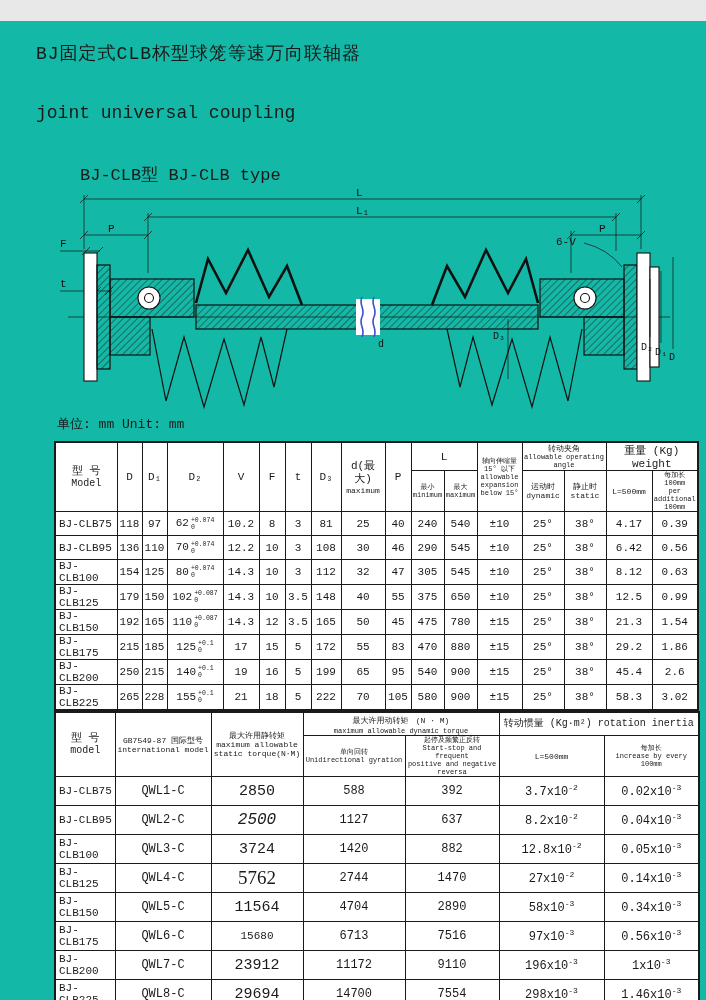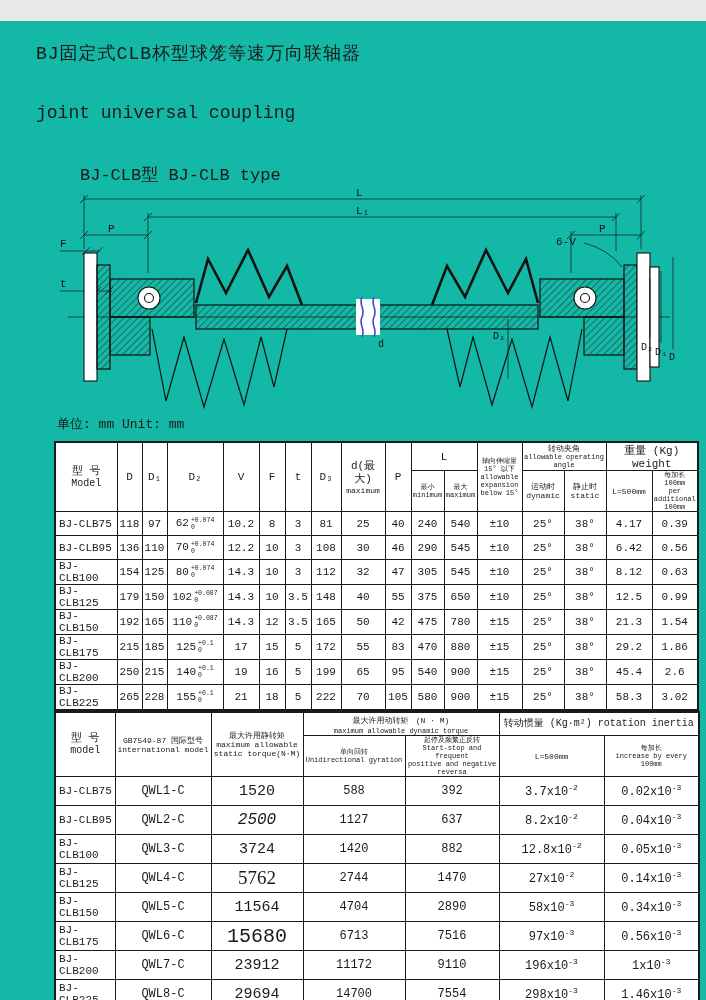--- a/index.html
+++ b/index.html
@@ -298,21 +298,21 @@
         <tr>
           <td>BJ-CLB150</td>
           <td>192</td>
           <td>165</td>
           <td><span>110<span class="tol"><div>+0.087</div><div>0</div></span></span></td>
           <td>14.3</td>
           <td>12</td>
           <td>3.5</td>
           <td>165</td>
           <td>50</td>
-          <td>42</td>
+          <td>45</td>
           <td>475</td>
           <td>780</td>
           <td>±15</td>
           <td>25°</td>
           <td>38°</td>
           <td>21.3</td>
           <td>1.54</td>
         </tr>
         <tr>
           <td>BJ-CLB175</td>
@@ -420,21 +420,21 @@
         <th>
           <div class="tiny">每加长</div>
           <div class="tiny">increase by every 100mm</div>
         </th>
       </tr>
     </thead>
     <tbody>
         <tr>
           <td>BJ-CLB75</td>
           <td>QWL1-C</td>
-          <td style="font-size: 15px;">1520</td>
+          <td style="font-size: 15px;">2850</td>
           <td>588</td>
           <td>392</td>
           <td><span>3.7x10<sup>-2</sup></span></td>
           <td><span>0.02x10<sup>-3</sup></span></td>
         </tr>
         <tr>
           <td>BJ-CLB95</td>
           <td>QWL2-C</td>
           <td style="font-size: 16px; font-style: italic;">2500</td>
           <td>1127</td>
@@ -465,21 +465,21 @@
           <td>QWL5-C</td>
           <td style="font-size: 15px;">11564</td>
           <td>4704</td>
           <td>2890</td>
           <td><span>58x10<sup>-3</sup></span></td>
           <td><span>0.34x10<sup>-3</sup></span></td>
         </tr>
         <tr>
           <td>BJ-CLB175</td>
           <td>QWL6-C</td>
-          <td style="font-size: 20px;">15680</td>
+          <td style="font-size: 11px;">15680</td>
           <td>6713</td>
           <td>7516</td>
           <td><span>97x10<sup>-3</sup></span></td>
           <td><span>0.56x10<sup>-3</sup></span></td>
         </tr>
         <tr>
           <td>BJ-CLB200</td>
           <td>QWL7-C</td>
           <td style="font-size: 15px;">23912</td>
           <td>11172</td>

